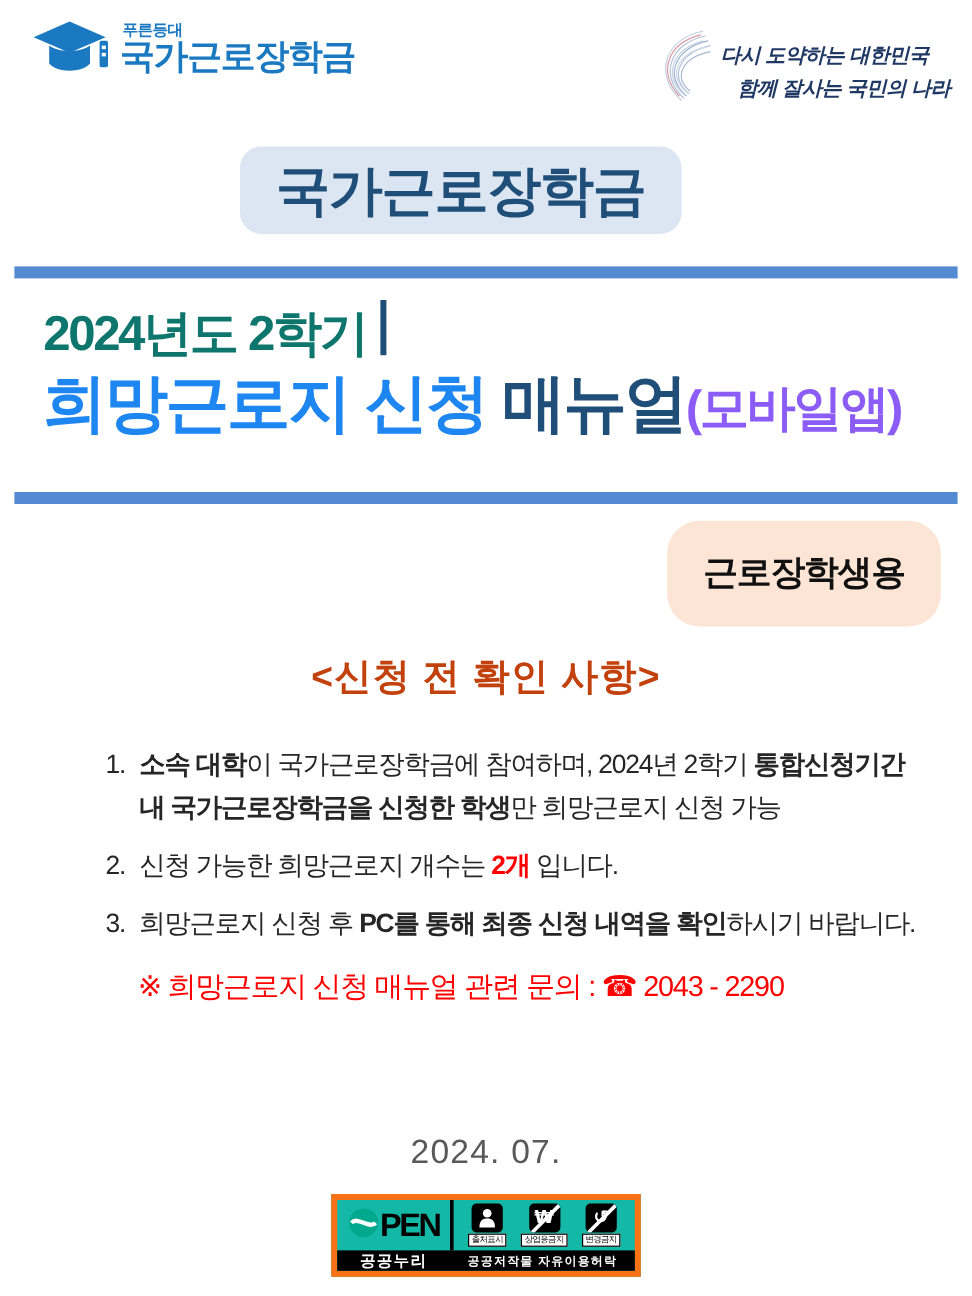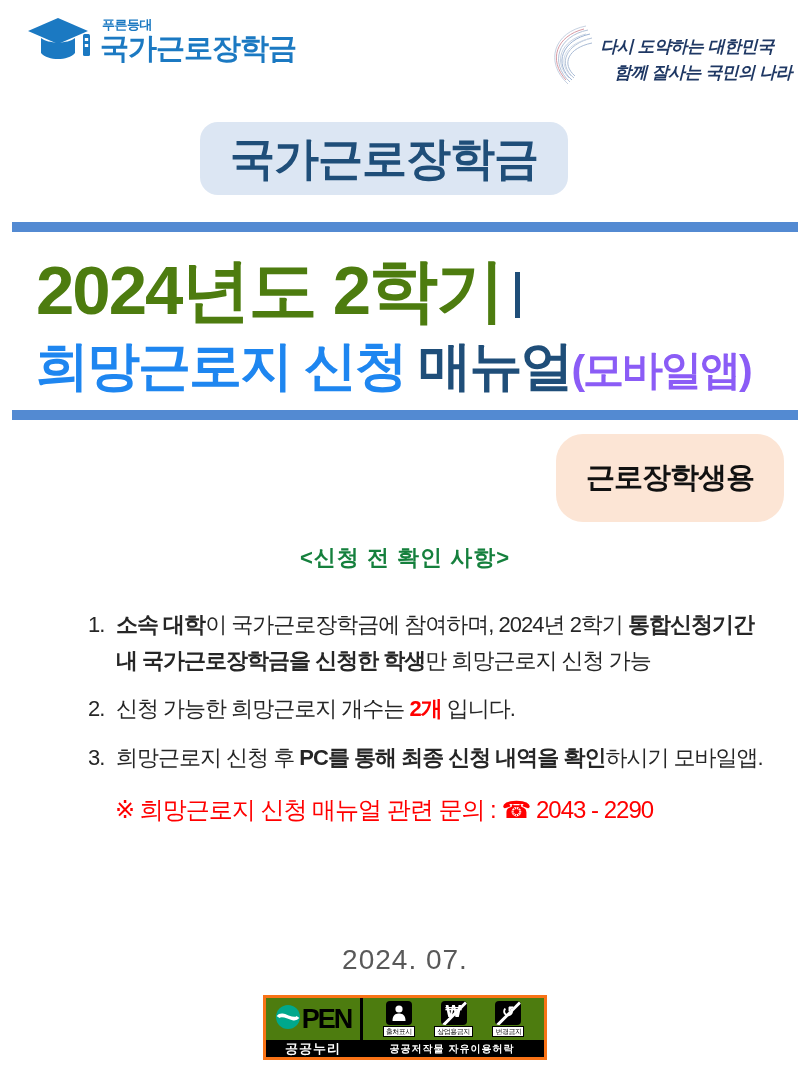--- a/index.html
+++ b/index.html
@@ -22,47 +22,47 @@
                  background:#dce6f3;border-radius:18px;display:flex;align-items:center;justify-content:center;}
   .program-badge span{font-size:45px;font-weight:800;color:#1f4e79;letter-spacing:-1px;}
 
   
   .rule{position:absolute;left:12px;width:786px;height:10px;background:#538ad2;}
   .rule.top{top:222px;}
   .rule.bottom{top:410px;}
 
   
   .title{position:absolute;left:36px;top:250px;line-height:1.18;letter-spacing:-2px;white-space:nowrap;}
-  .title-line1{font-size:69px;font-weight:800;color:#4d7c0f;}
+  .title-line1{font-size:41px;font-weight:800;color:#0f766e;}
   .title-vbar{display:inline-block;width:5px;height:46px;background:#1f4e79;margin-left:12px;vertical-align:-4px;}
   .title-line2{font-size:53px;font-weight:800;margin-top:4px;}
   .t-blue{color:#1e86f0;}
   .t-navy{color:#1f4e79;}
   .t-suffix{font-size:41px;color:#8b5cf6;letter-spacing:-2px;}
 
   
   .audience-badge{position:absolute;right:26px;top:434px;background:#fce5d5;border-radius:27px;
                   padding:24px 30px;}
   .audience-badge span{font-size:29px;font-weight:800;color:#111111;letter-spacing:-1px;}
 
   
   .checklist-section{position:absolute;left:0;top:543px;width:100%;}
-  .check-heading{text-align:center;color:#15803d;font-size:22px;font-weight:800;letter-spacing:1px;}
+  .check-heading{text-align:center;color:#c2410c;font-size:31px;font-weight:800;letter-spacing:1px;}
   .check-list{margin:34px 0 0 88px;width:675px;font-size:22px;color:#262626;letter-spacing:-1px;}
   .check-item{display:flex;margin-bottom:13px;line-height:1.62;}
   .check-item .num{flex:0 0 28px;}
   .check-item .b{font-weight:800;}
   .check-note{margin:18px 0 0 27px;color:#ff0000;font-size:24px;letter-spacing:-1px;}
 
   
   .date{position:absolute;left:0;top:944px;width:100%;text-align:center;
         color:#595959;font-size:28px;letter-spacing:1px;}
 
   .kogl{position:absolute;left:50%;top:995px;transform:translateX(-50%);
-        width:284px;border:3px solid #f97316;background:#4d7c0f;box-sizing:border-box;}
+        width:258px;border:5px solid #f97316;background:#14b8a6;box-sizing:border-box;}
   .kogl-top{display:flex;height:42px;}
   .kogl-open{flex:0 0 94px;display:flex;align-items:center;justify-content:center;
              border-right:3px solid #000;}
   .kogl-open .pen{font-size:27px;font-weight:800;color:#000;letter-spacing:-2px;margin-left:1px;}
   .kogl-icons{flex:1;display:flex;align-items:center;justify-content:space-evenly;padding:2px 0;}
   .kogl-tile{display:flex;flex-direction:column;align-items:center;}
   .tile-box{position:relative;width:26px;height:24px;background:#000;border-radius:4px;
             display:flex;align-items:center;justify-content:center;overflow:hidden;color:#fff;}
   .tile-box.slash::after{content:"";position:absolute;left:-4px;right:-4px;top:50%;height:3px;
             background:#fff;transform:rotate(-45deg);}
@@ -136,21 +136,21 @@
         <div class="check-item">
           <span class="num">1.</span>
           <span class="txt"><span class="b">소속 대학</span><span>이 국가근로장학금에 참여하며, 2024년 2학기 </span><span class="b">통합신청기간 내 국가근로장학금을 신청한 학생</span><span>만 희망근로지 신청 가능</span></span>
         </div>
         <div class="check-item">
           <span class="num">2.</span>
           <span class="txt"><span>신청 가능한 희망근로지 개수는 </span><span class="b" style="color: rgb(255, 0, 0);">2개</span><span> 입니다.</span></span>
         </div>
         <div class="check-item">
           <span class="num">3.</span>
-          <span class="txt"><span>희망근로지 신청 후 </span><span class="b">PC를 통해 최종 신청 내역을 확인</span><span>하시기 모바일앱.</span></span>
+          <span class="txt"><span>희망근로지 신청 후 </span><span class="b">PC를 통해 최종 신청 내역을 확인</span><span>하시기 바랍니다.</span></span>
         </div>
       </div>
     <div class="check-list" style="margin-top:0;">
       <div class="check-note">※ 희망근로지 신청 매뉴얼 관련 문의 : ☎ 2043 - 2290</div>
     </div>
   </div>
 
   <div class="date">2024. 07.</div>
 
   <div class="kogl">

